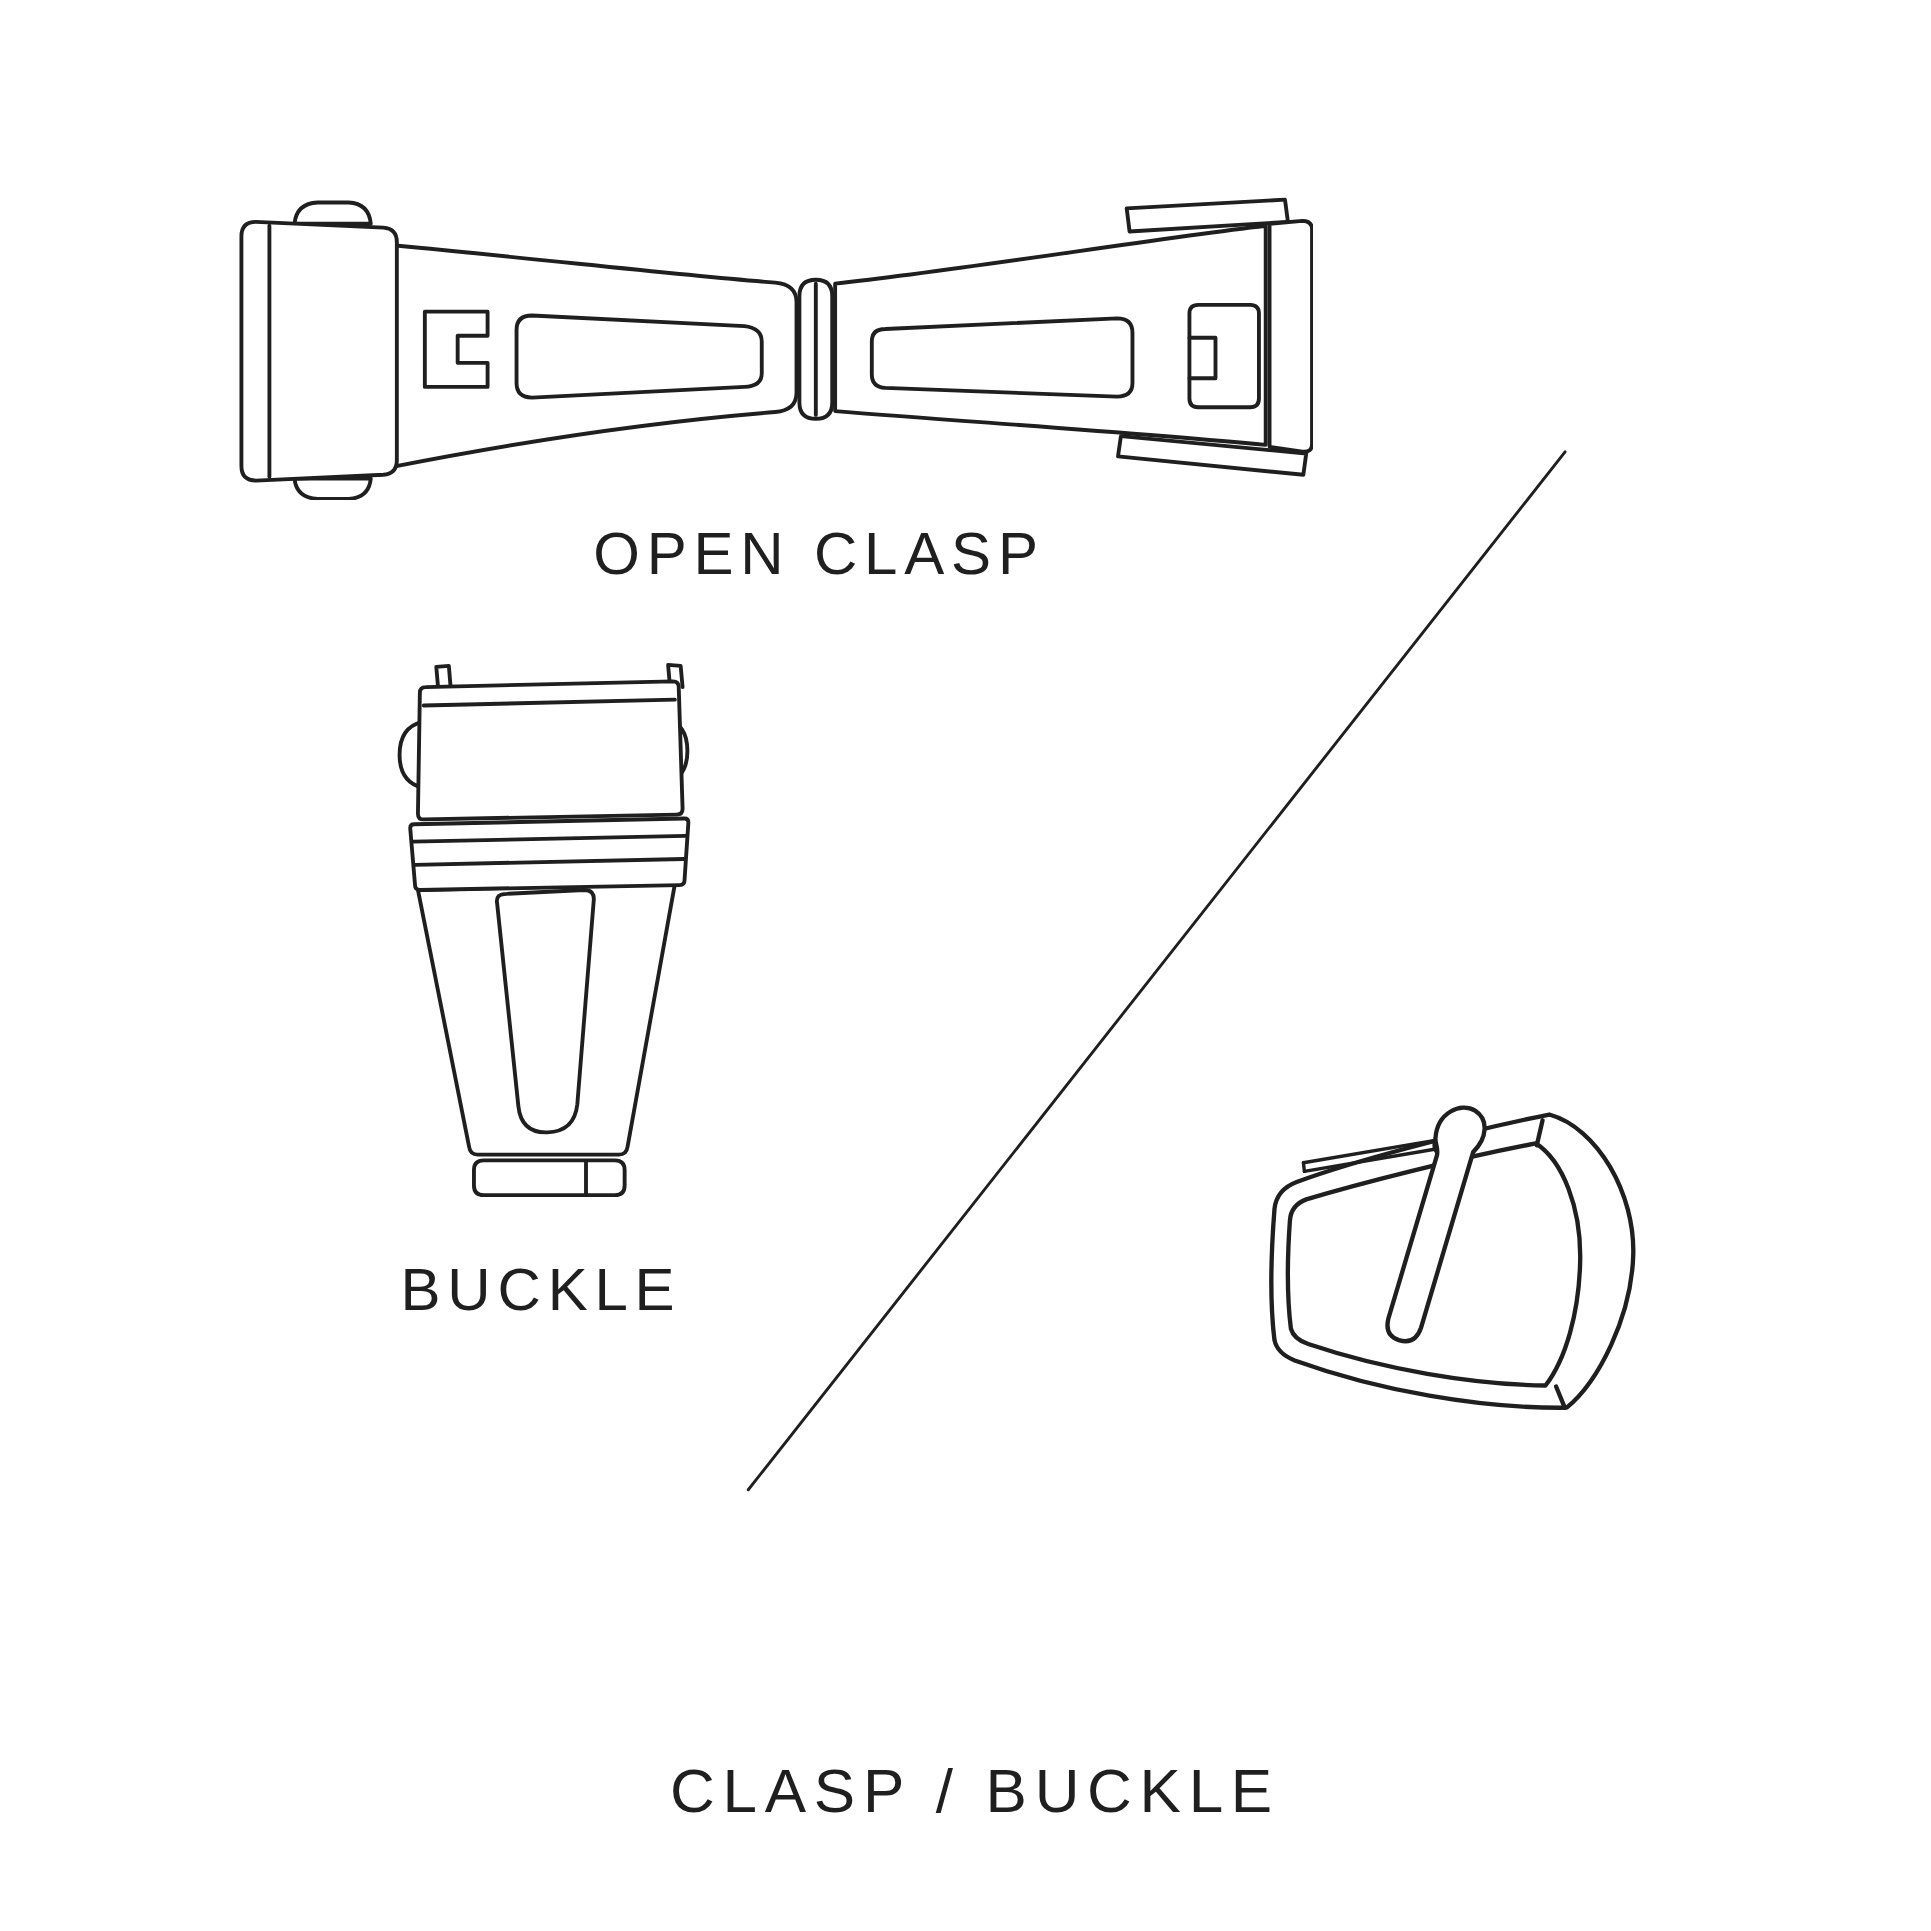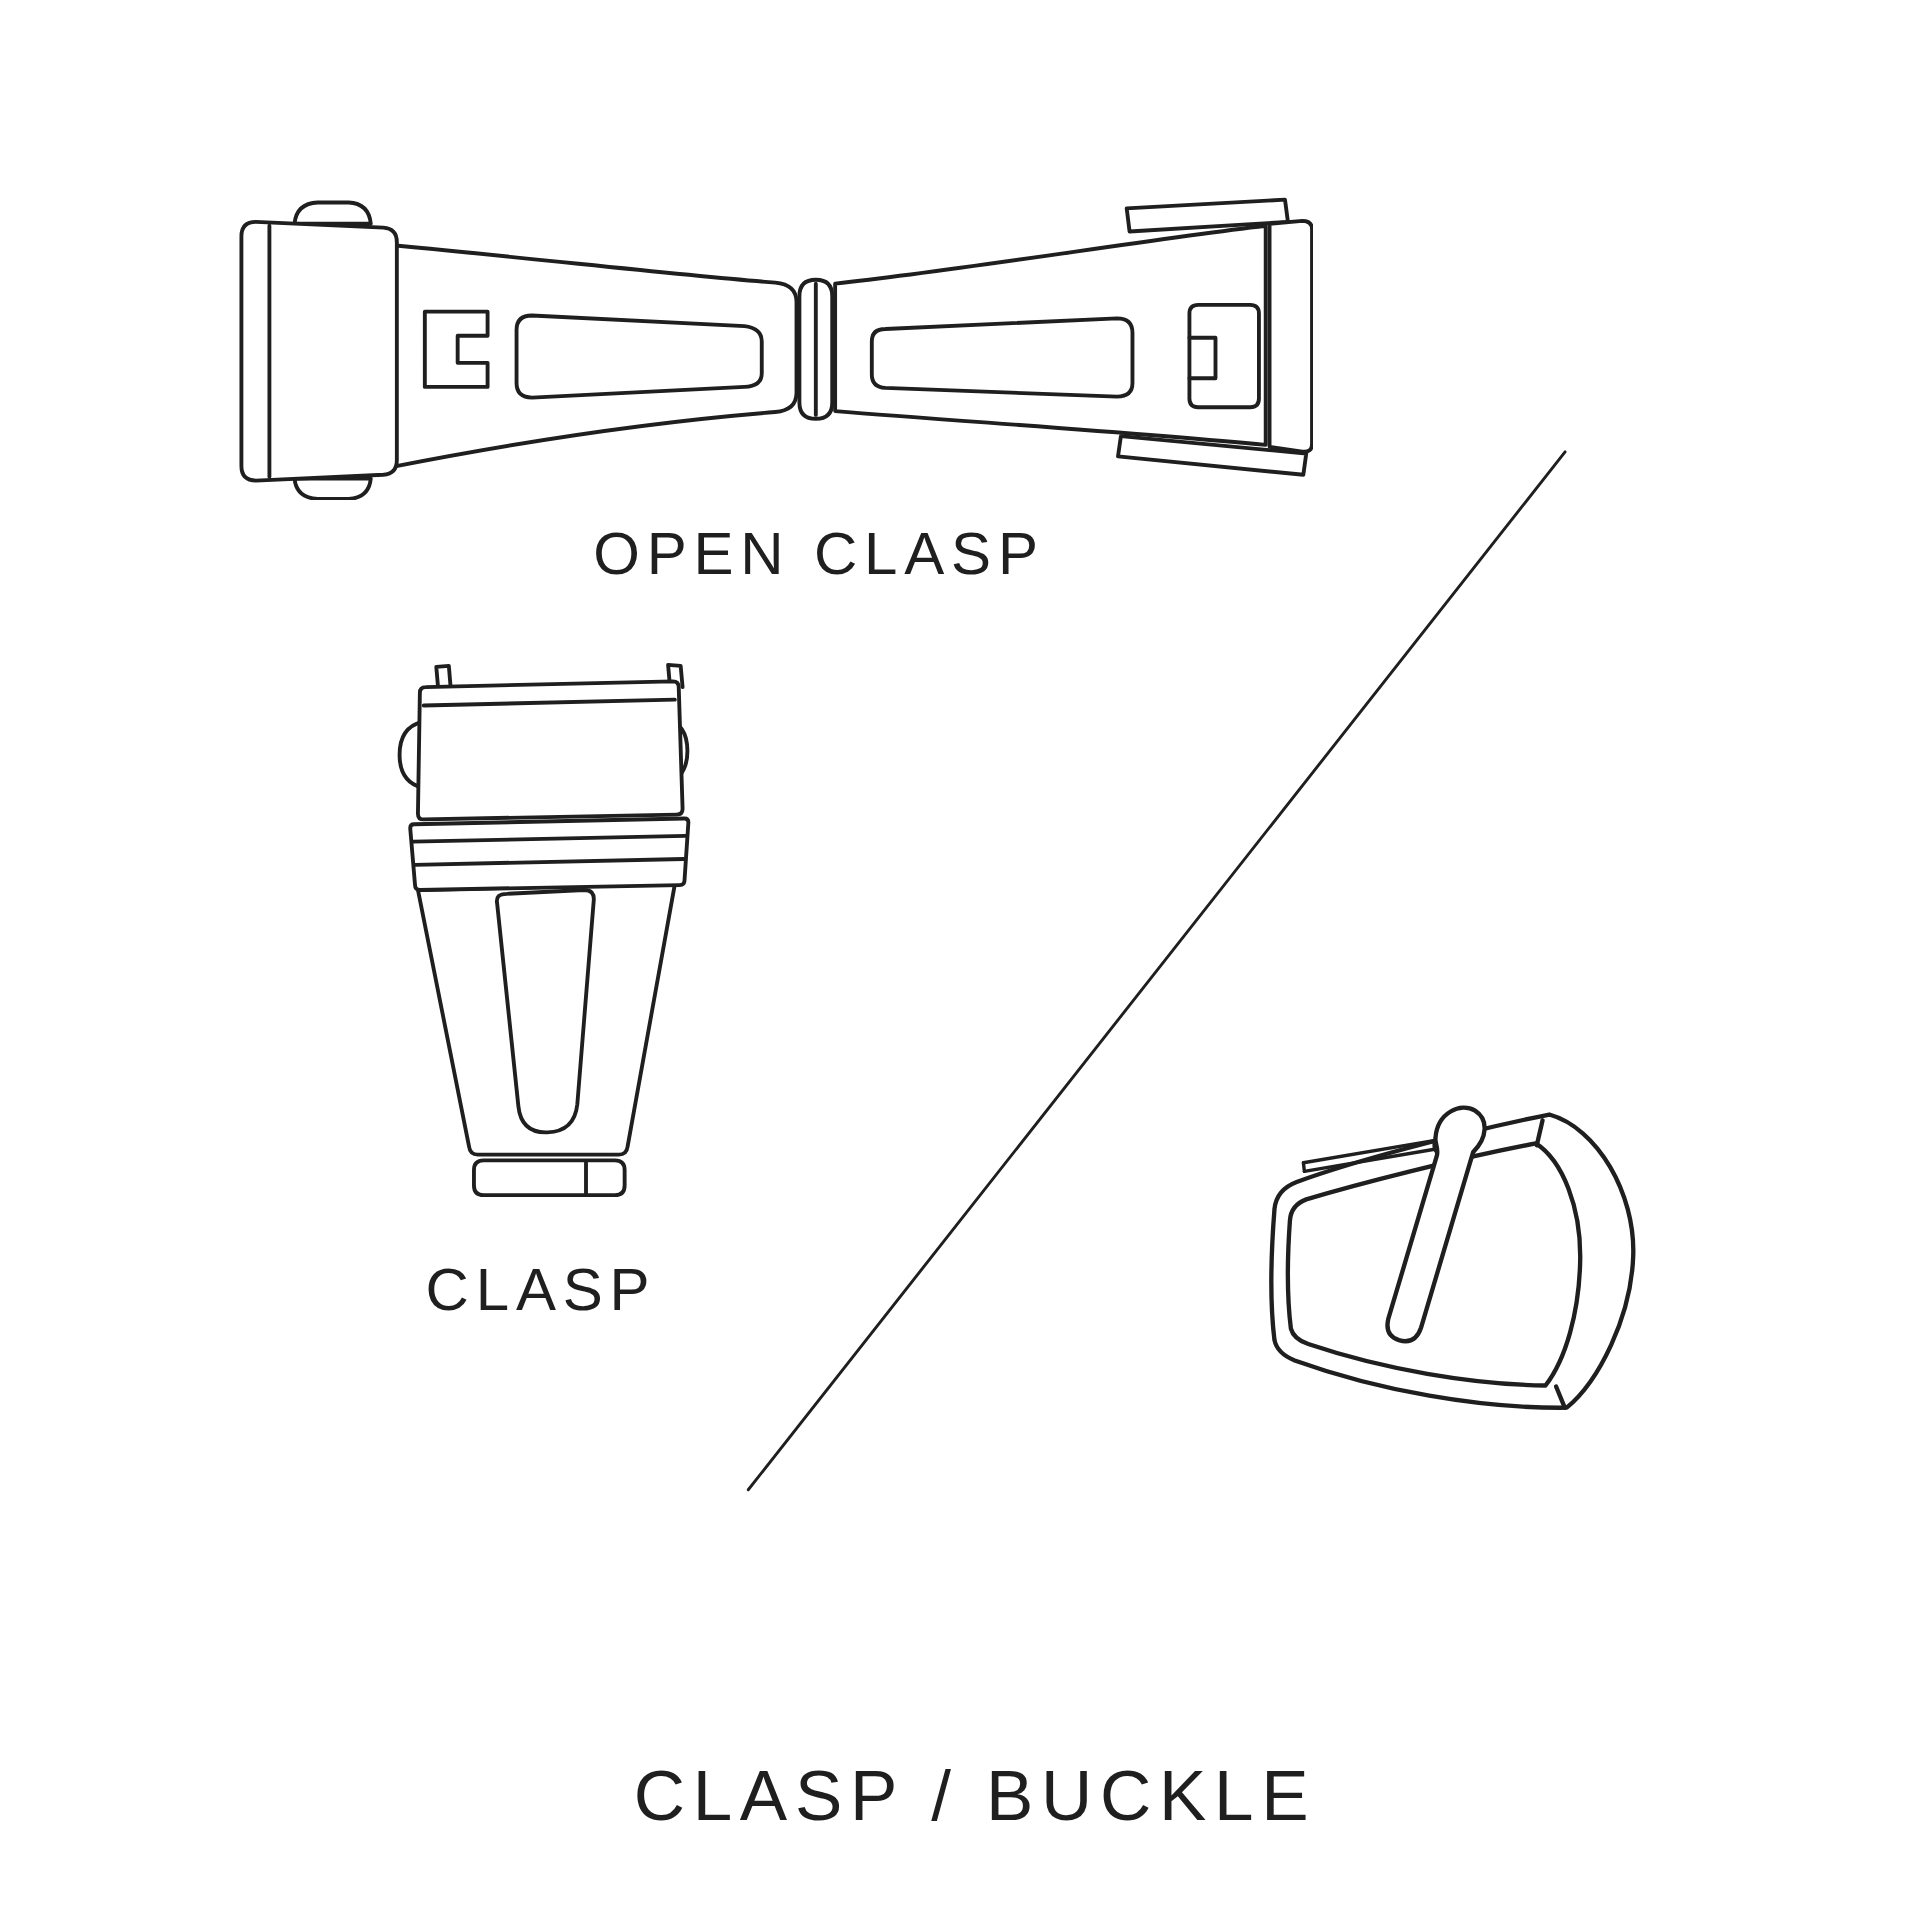--- a/index.html
+++ b/index.html
@@ -13,21 +13,21 @@
   .illus path, .illus line, .illus circle {
     stroke:currentColor; stroke-linejoin:round; stroke-linecap:round;
   }
   .caption {
     position:absolute; transform:translateX(-50%);
     color:var(--ink,#1f1f1f); font-size:60px; letter-spacing:6.8px;
     font-weight:400; white-space:nowrap;
   }
   .big-title {
     position:absolute; transform:translateX(-50%);
-    color:var(--ink,#1f1f1f); font-size:71px; letter-spacing:7.7px;
+    color:var(--ink,#1f1f1f); font-size:62px; letter-spacing:7.7px;
     font-weight:300; white-space:nowrap;
   }
 </style>
 </head>
 <body>
 
 <svg class="illus" style="left:225px; top:187px;" width="1088" height="313" viewBox="0 0 1127 324" fill="none" stroke-width="4">
 
   <g>
     <path fill="#ffffff" d="M 172,60 C 340,76 470,91 570,99 Q 592,101 592,119 L 592,213 Q 592,231 570,233 C 470,241 340,257 172,290 Z"></path>
@@ -90,21 +90,21 @@
   <g>
     <path d="M 124,240 L 204,236 Q 215,236 214,247 L 197,458 Q 194,486 166,487 Q 139,488 136,460 L 114,250 Q 112,240 124,240 Z"></path>
   </g>
 
   <g>
     <path fill="#ffffff" d="M 100,516 L 236,516 Q 246,516 246,526 L 246,542 Q 246,552 236,552 L 100,552 Q 90,552 90,542 L 90,526 Q 90,516 100,516 Z"></path>
     <path d="M 206,518 L 206,550"></path>
   </g>
 </svg>
 
-<div class="caption" style="left:541px; top:1255px;">CLASP</div>
+<div class="caption" style="left:541px; top:1255px;">BUCKLE</div>
 
 <svg class="illus" style="left:0; top:0;" width="1931" height="1931" viewBox="0 0 2000 2000">
   <line x1="1621" y1="468" x2="775" y2="1543" stroke-width="3"></line>
 </svg>
 
 <svg class="illus" style="left:1250px; top:1101px;" width="400" height="325" viewBox="0 0 414 337" fill="none" stroke-width="4.5">
 
   <g>
     <path fill="#ffffff" d="M 310,14 C 212,34 102,64 48,84 Q 27,92 25,112 C 21,163 20,208 25,248 Q 28,262 46,269 C 132,300 238,319 328,318 C 361,291 395,224 397,160 C 399,96 360,28 310,14 Z"></path>
     <path fill="#ffffff" d="M 296,44 C 212,60 112,86 58,102 Q 42,108 41,124 C 38,166 38,204 42,236 Q 45,247 60,252 C 137,278 230,294 306,295 C 327,268 341,219 342,165 C 343,111 324,62 296,44 Z"></path>

